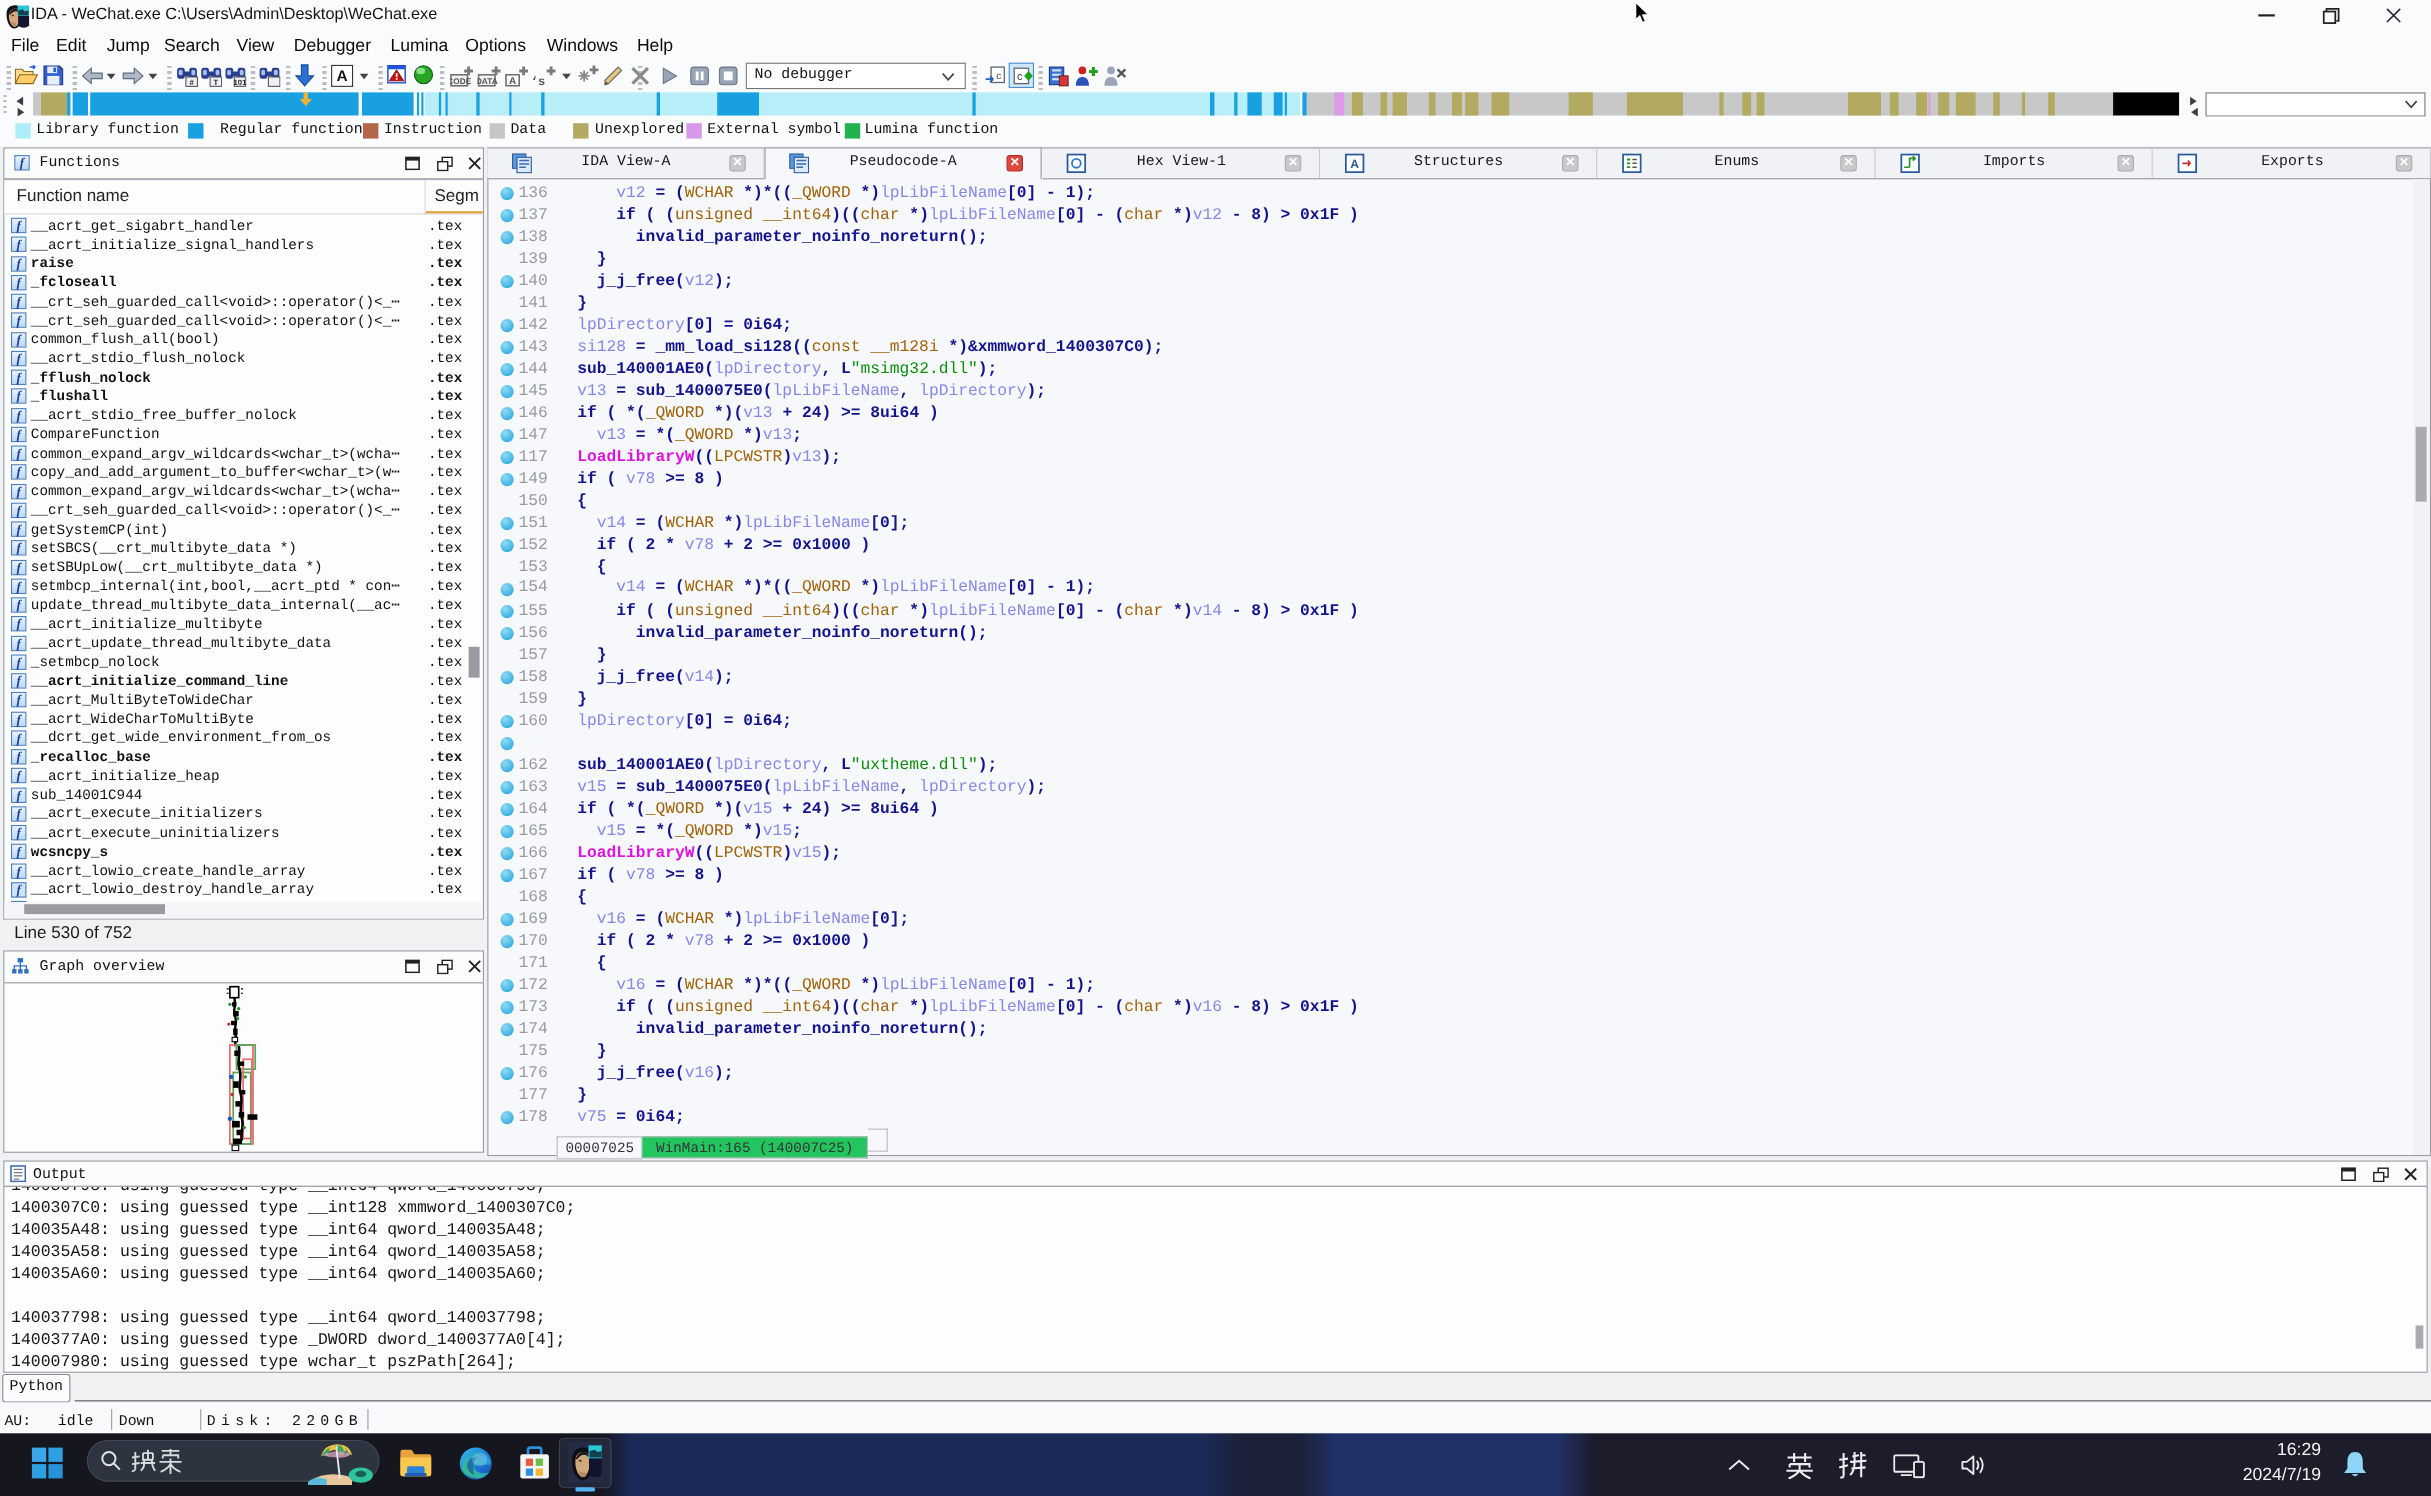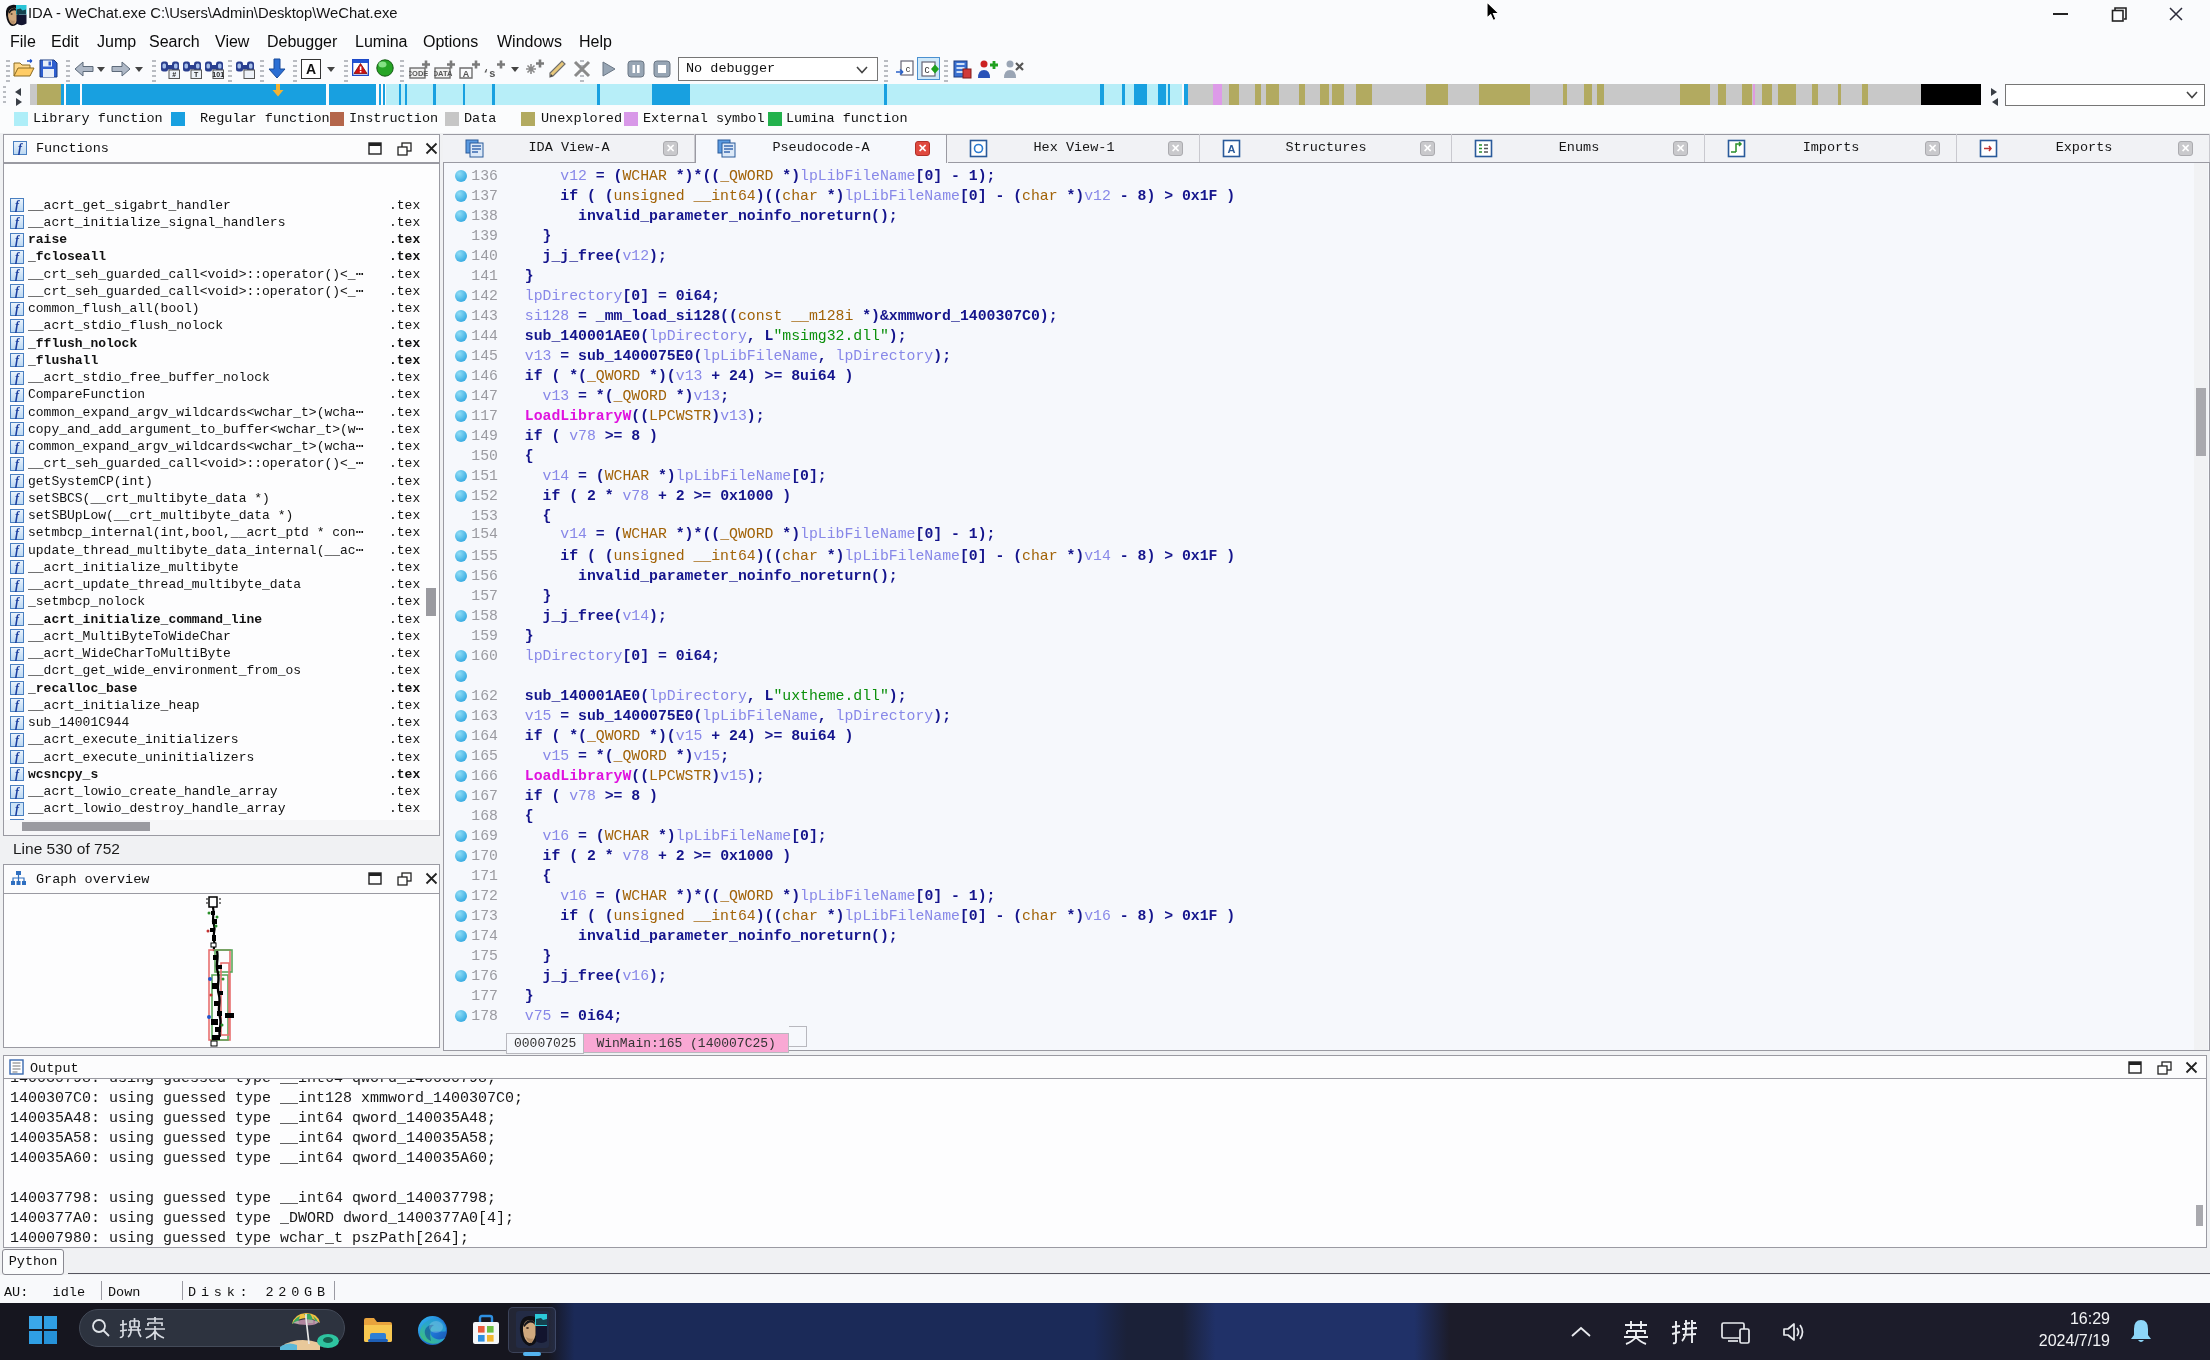--- a/index.html
+++ b/index.html
@@ -329,20 +329,26 @@
       <rect x="1" y="1" width="12" height="3" fill="#222"></rect>
     </svg>
 <svg class="abs" style="left:397px;top:142px" width="15" height="14" viewBox="0 0 15 14">
 <rect x="5" y="1" width="9" height="8" fill="#fff" stroke="#222" stroke-width="1.3"></rect>
 <rect x="1" y="5" width="9" height="8" fill="#fff" stroke="#222" stroke-width="1.3"></rect>
     </svg>
 <svg class="abs" style="left:425px;top:142px" width="13" height="13">
       <path d="M1.5 1.5 L11.5 11.5 M11.5 1.5 L1.5 11.5" stroke="#222" stroke-width="1.8"></path>
     </svg>
 <div class="pnl" style="left:3px;top:163px;width:437px;height:673px"></div>
+<div class="abs" style="left:4px;top:164px;width:435px;height:31px;background:#fdfdfe;border-bottom:1px solid #d8d8d8">
+      <span style="position:absolute;left:11px;top:6px;font-size:15.5px;color:#222">Function name</span>
+      <span style="position:absolute;left:391px;top:6px;font-size:15.5px;color:#222">Segm</span>
+      <div style="position:absolute;left:382px;top:0;width:1px;height:31px;background:#d8d8d8"></div>
+      <div style="position:absolute;left:383px;top:28px;width:52px;height:2px;background:#e2a23c"></div>
+    </div>
 <div class="abs" style="left:0;top:196px;width:440px;height:624px;overflow:hidden;position:absolute">
 <div class="frow" style="top:0.5px"><span class="ficon" style="">f</span><span class="nm" style="font-weight:normal">__acrt_get_sigabrt_handler</span><span class="sg" style="font-weight:normal">.tex</span></div>
 <div class="frow" style="top:17.75px"><span class="ficon" style="">f</span><span class="nm" style="font-weight:normal">__acrt_initialize_signal_handlers</span><span class="sg" style="font-weight:normal">.tex</span></div>
 <div class="frow" style="top:35.0px"><span class="ficon" style="">f</span><span class="nm" style="font-weight:bold">raise</span><span class="sg" style="font-weight:bold">.tex</span></div>
 <div class="frow" style="top:52.25px"><span class="ficon" style="">f</span><span class="nm" style="font-weight:bold">_fcloseall</span><span class="sg" style="font-weight:bold">.tex</span></div>
 <div class="frow" style="top:69.5px"><span class="ficon" style="">f</span><span class="nm" style="font-weight:normal">__crt_seh_guarded_call&lt;void&gt;::operator()&lt;_⋯</span><span class="sg" style="font-weight:normal">.tex</span></div>
 <div class="frow" style="top:86.75px"><span class="ficon" style="">f</span><span class="nm" style="font-weight:normal">__crt_seh_guarded_call&lt;void&gt;::operator()&lt;_⋯</span><span class="sg" style="font-weight:normal">.tex</span></div>
 <div class="frow" style="top:104.0px"><span class="ficon" style="">f</span><span class="nm" style="font-weight:normal">common_flush_all(bool)</span><span class="sg" style="font-weight:normal">.tex</span></div>
 <div class="frow" style="top:121.25px"><span class="ficon" style="">f</span><span class="nm" style="font-weight:normal">__acrt_stdio_flush_nolock</span><span class="sg" style="font-weight:normal">.tex</span></div>
 <div class="frow" style="top:138.5px"><span class="ficon" style="">f</span><span class="nm" style="font-weight:bold">_fflush_nolock</span><span class="sg" style="font-weight:bold">.tex</span></div>
@@ -563,21 +569,21 @@
 <div class="cl" style="top:925.5px"><span class="num">174</span><span class="gap"></span><span style="white-space:pre">        </span><span class="k">invalid_parameter_noinfo_noreturn();</span></div>
 <div class="cl" style="top:945.5px"><span class="num">175</span><span class="gap"></span><span style="white-space:pre">    </span><span class="k">}</span></div>
 <div class="bp" style="top:969.5px"></div>
 <div class="cl" style="top:965.5px"><span class="num">176</span><span class="gap"></span><span style="white-space:pre">    </span><span class="k">j_j_free(</span><span class="v">v16</span><span class="k">);</span></div>
 <div class="cl" style="top:985.5px"><span class="num">177</span><span class="gap"></span><span style="white-space:pre">  </span><span class="k">}</span></div>
 <div class="bp" style="top:1009.5px"></div>
 <div class="cl" style="top:1005.5px"><span class="num">178</span><span class="gap"></span><span style="white-space:pre">  </span><span class="v">v75</span><span class="k"> = 0i64;</span></div>
 <div class="abs" style="left:2194px;top:163px;width:14px;height:887px;background:#f1f2f4"></div>
 <div class="abs" style="left:2196px;top:388px;width:10px;height:68px;background:#a9a9ae"></div>
 <div class="abs mono" style="left:506px;top:1026px;height:21px;font-size:13px;line-height:20px;color:#333">
-<span style="display:inline-block;border:1px solid #b8b8be;height:21px;padding:0 7px;background:#f6f8fc">00007025</span><span style="display:inline-block;border:1px solid #b8b8be;border-left:none;height:20px;padding:0 12px;background:#f9a8d4">WinMain:165 (140007C25)</span><span style="display:inline-block;border:1px solid #b8b8be;border-left:none;height:21px;width:18px;background:#f6f8fc"></span>
+<span style="display:inline-block;border:1px solid #b8b8be;height:21px;padding:0 7px;background:#f6f8fc">00007025</span><span style="display:inline-block;border:1px solid #b8b8be;border-left:none;height:20px;padding:0 12px;background:#22c55e">WinMain:165 (140007C25)</span><span style="display:inline-block;border:1px solid #b8b8be;border-left:none;height:21px;width:18px;background:#f6f8fc"></span>
 </div>
 <div class="phdr" style="left:3px;top:1055px;width:2204px;height:24px"></div>
 <svg class="abs" style="left:9px;top:1059px" width="15" height="16" viewBox="0 0 15 16">
 <rect x="1" y="1" width="13" height="14" fill="#fff" stroke="#3a6ab0" stroke-width="1.4"></rect>
 <path d="M3.5 4 h8 M3.5 7 h8 M3.5 10 h8 M3.5 13 h5" stroke="#777" stroke-width="1.2"></path>
 </svg>
 <div class="abs mono" style="left:30px;top:1061px;font-size:13.5px;color:#111">Output</div>
 <svg class="abs" style="left:2128px;top:1061px" width="14" height="13" viewBox="0 0 14 13">
 <rect x="1" y="1" width="12" height="11" fill="none" stroke="#222" stroke-width="1.4"></rect>
       <rect x="1" y="1" width="12" height="3" fill="#222"></rect>

